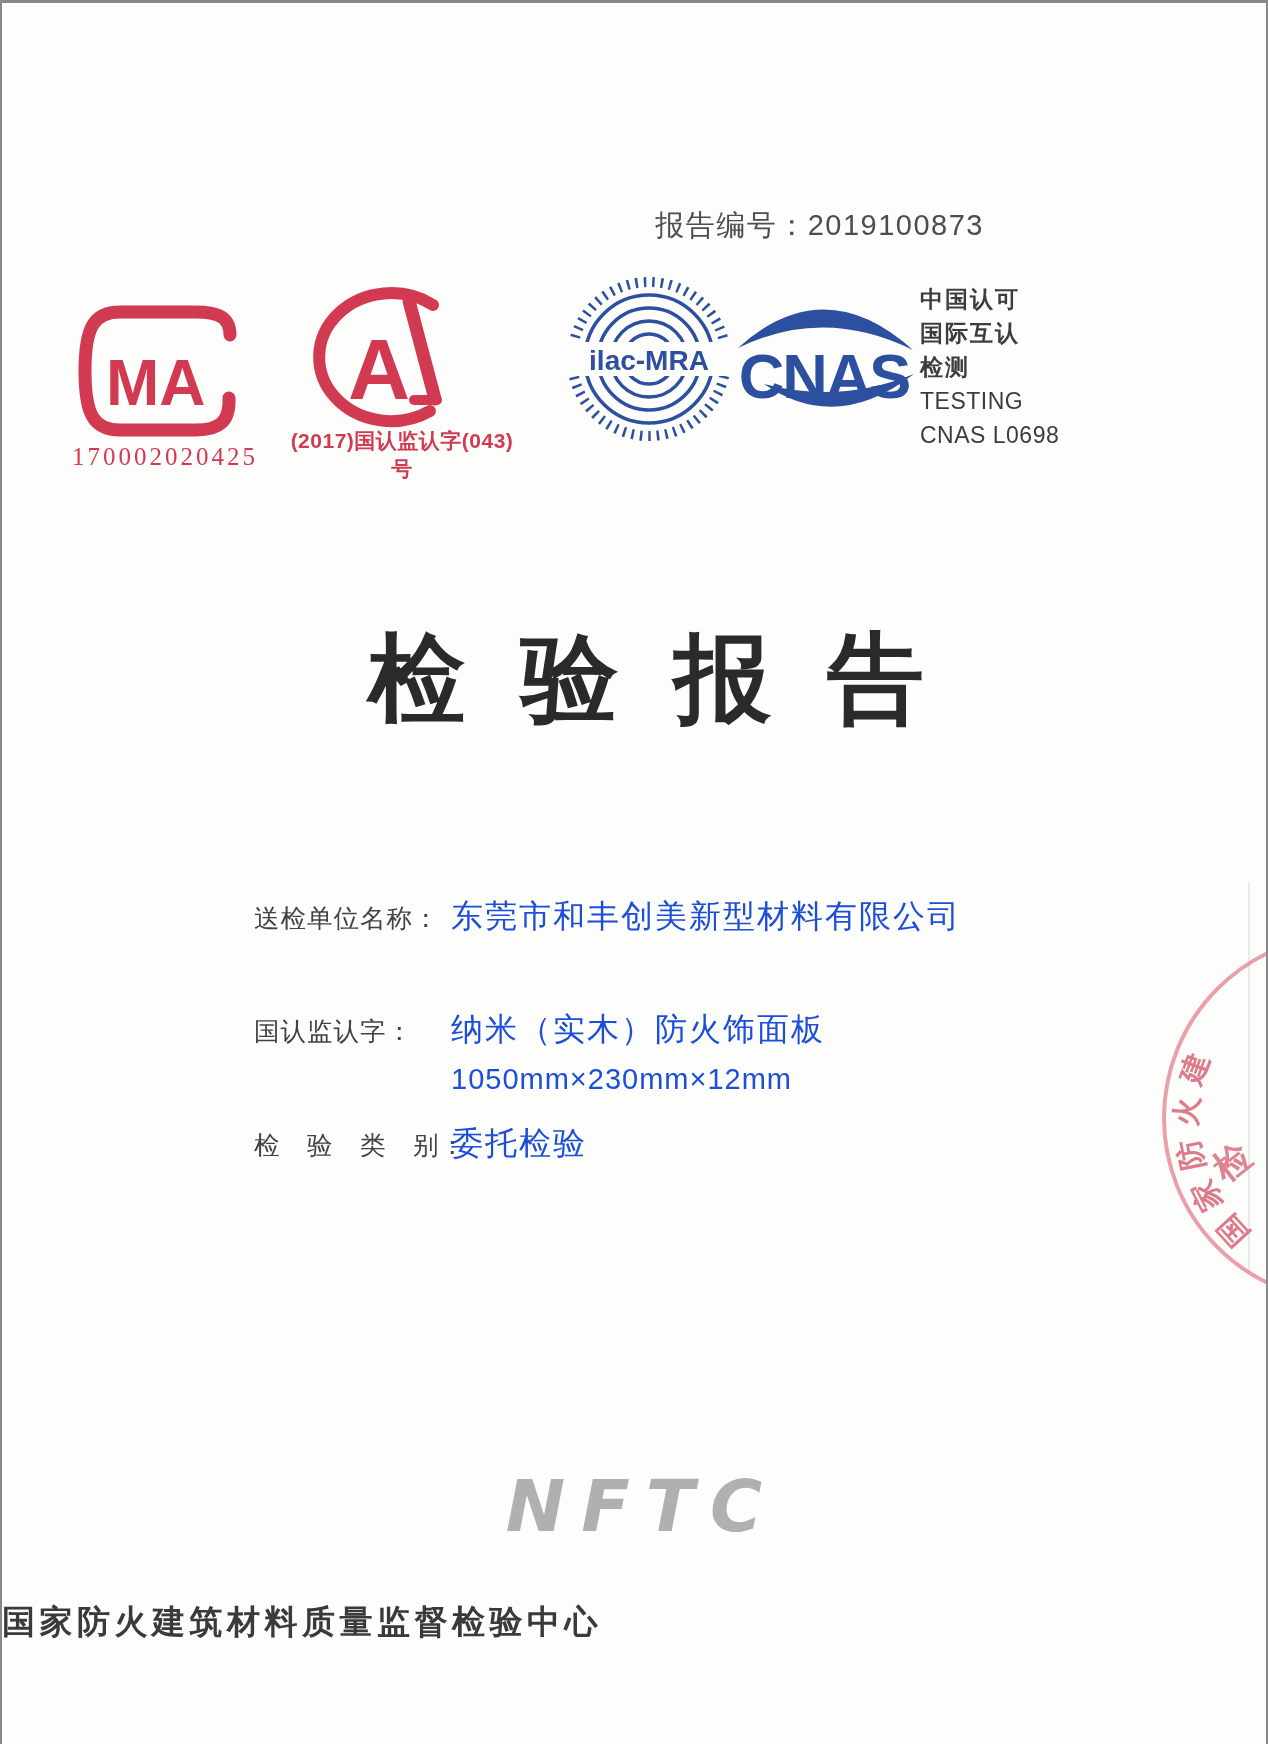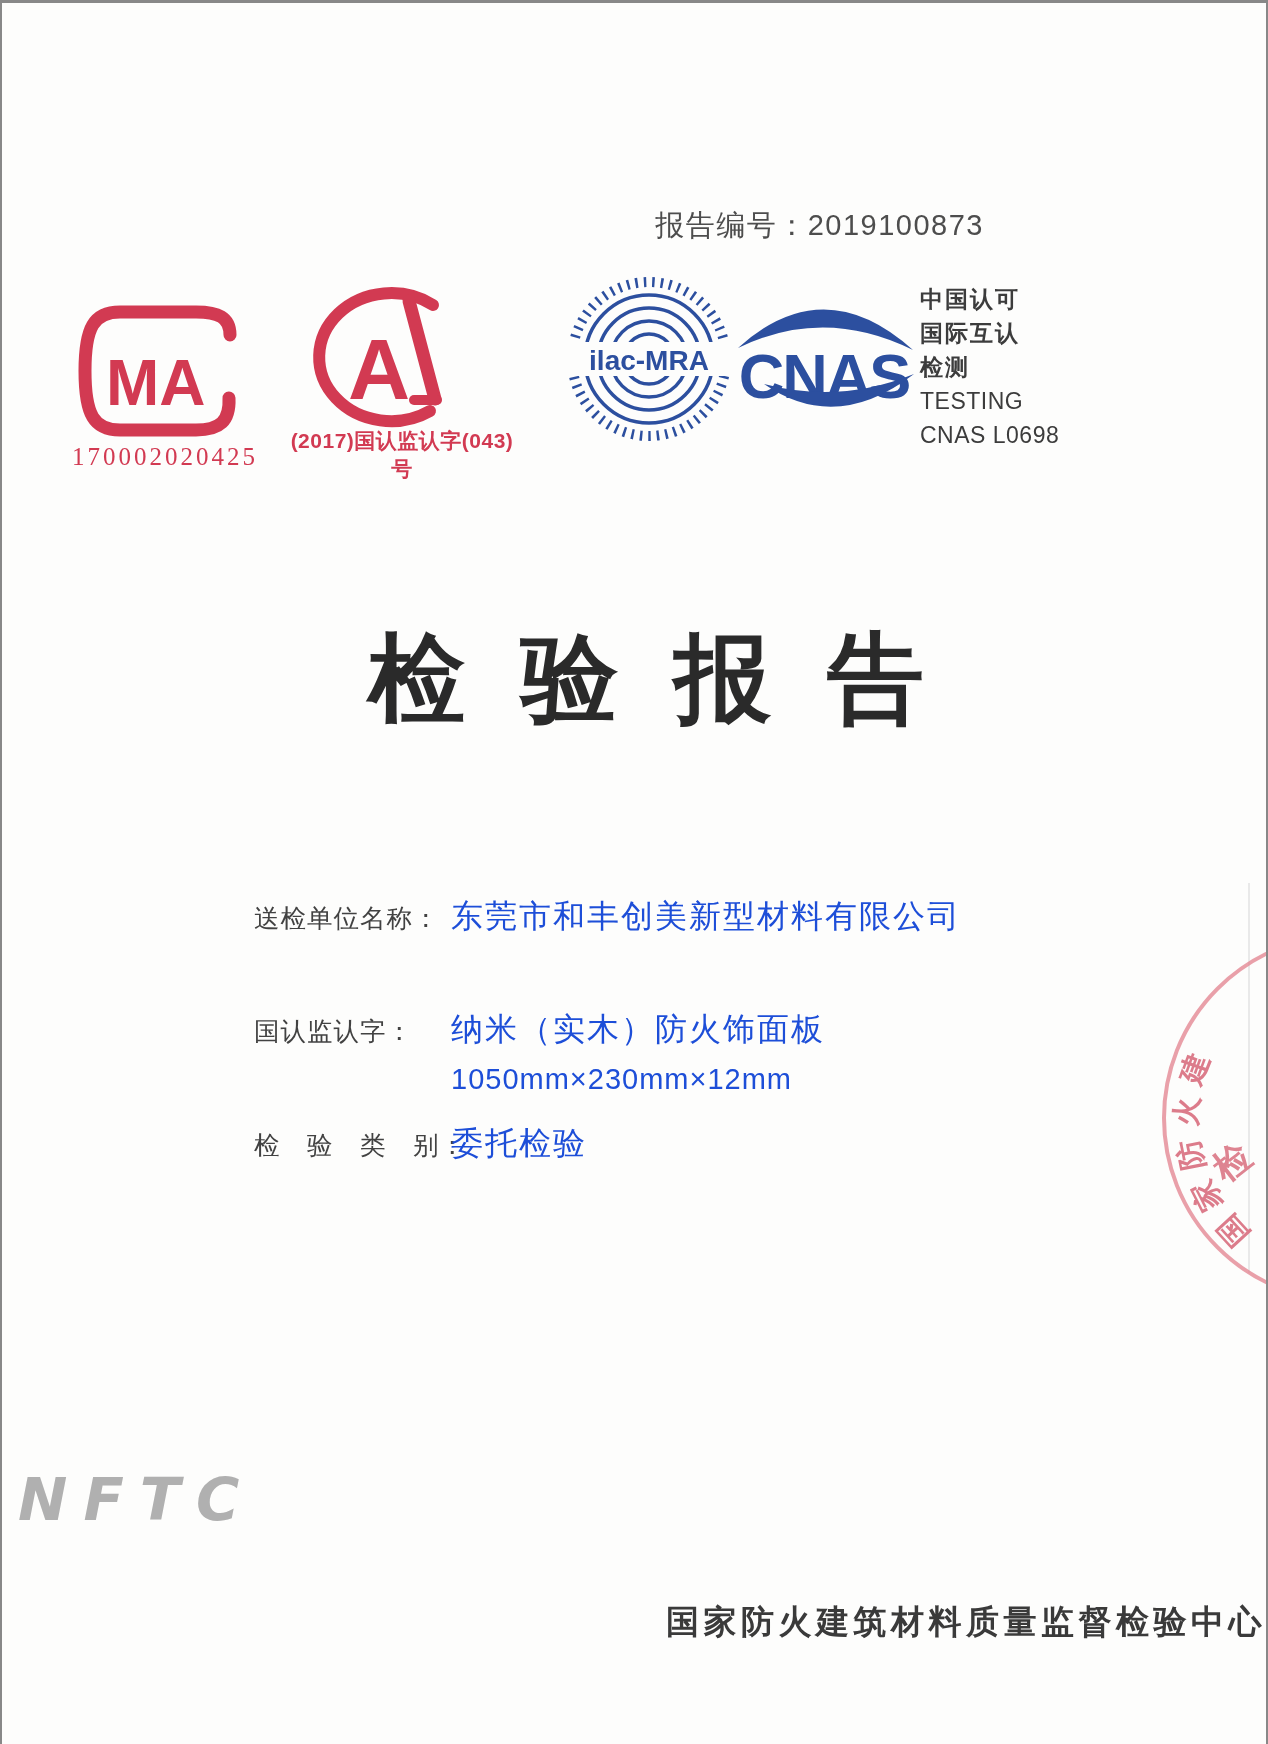--- a/index.html
+++ b/index.html
@@ -46,28 +46,28 @@
   .fvalue{position:absolute;left:449px;font-size:32px;color:#1d4ed8;letter-spacing:2px;}
   .fl-client{top:898px;}  .fv-client{top:892px;}
   .fl-product{top:1011px;} .fv-product{top:1005px;}
   .fv-spec{top:1060px;font-size:29px;letter-spacing:1px;}
   .fl-type{top:1125px;} .fv-type{top:1119px;}
   
   .stamp-svg{position:absolute;left:1140px;top:918px;}
   .scan-line{position:absolute;left:1246px;top:880px;width:2px;height:390px;background:#dcdcdc;opacity:.6;}
   
   .watermark{
-    position:absolute;top:1462px;left:0;right:0;text-align:left;
-    font-size:59px;font-weight:bold;font-style:italic;
+    position:absolute;top:1462px;left:0;right:0;text-align:center;
+    font-size:71px;font-weight:bold;font-style:italic;
     letter-spacing:16px;padding-left:16px;color:#b0b0b0;
     font-family:"DejaVu Sans", sans-serif;
   }
   
   .footer{
-    position:absolute;top:1597px;left:0;right:0;text-align:right;
+    position:absolute;top:1597px;left:0;right:0;text-align:left;
     font-size:33px;font-weight:600;color:#3a3a3a;letter-spacing:4.5px;
   }
 </style>
 </head>
 <body>
 
 <div class="page">
 
   <div class="report-no">
     <span>报告编号：</span><span>2019100873</span>

